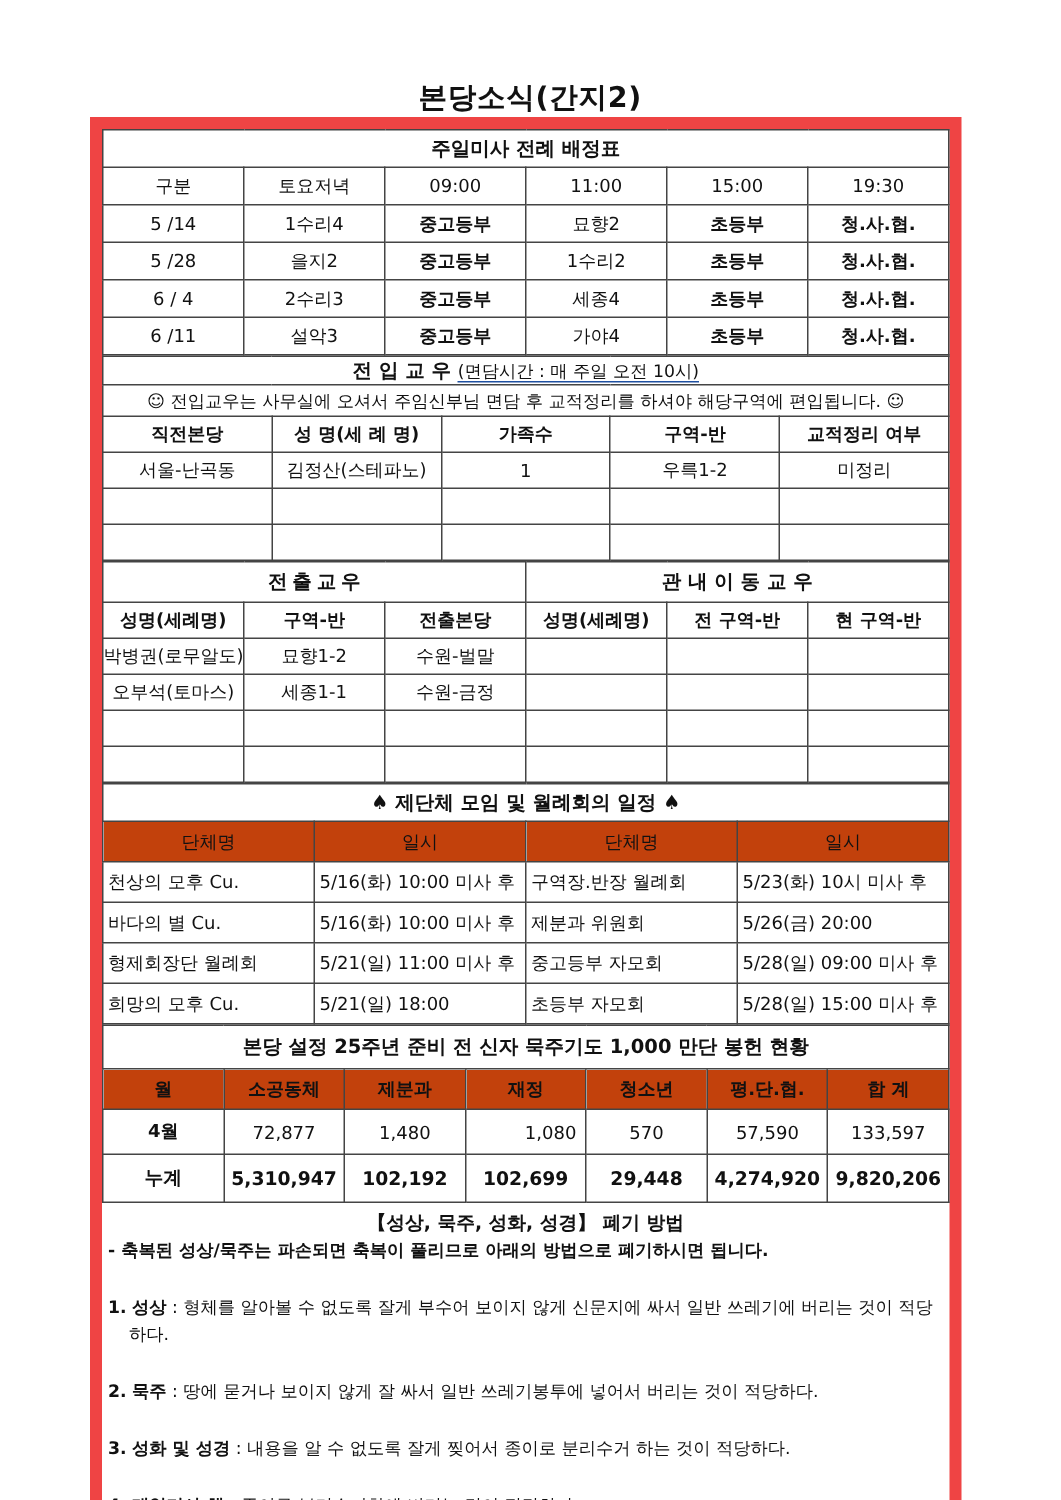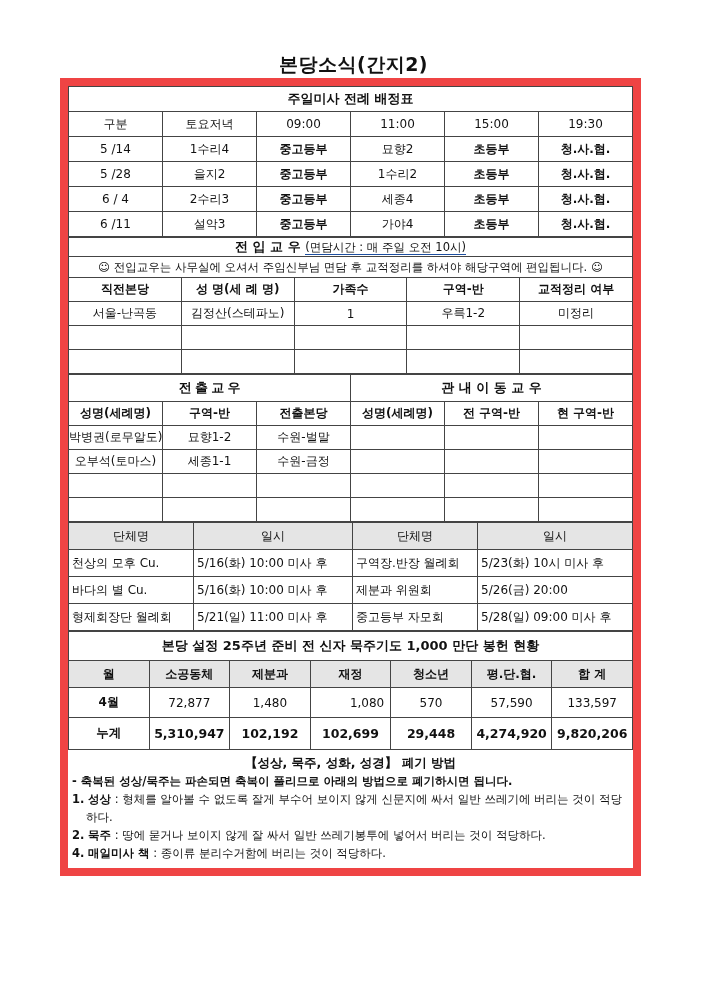--- a/index.html
+++ b/index.html
@@ -2,32 +2,32 @@
 <html><head>
 <meta charset="utf-8">
 <style>
   html, body { margin:0; padding:0; background:#ffffff; }
   body { width:707px; height:1000px; position:relative; font-family:"DejaVu Sans", sans-serif; color:#111; }
   .title { position:absolute; left:0; top:52px; width:707px; text-align:center; font-size:19px; font-weight:bold; letter-spacing:0.5px; }
   .sheet { position:absolute; left:60px; top:78px; width:581px; border:8px solid #ef4444; box-sizing:border-box; }
   table { border-collapse:collapse; width:100%; table-layout:fixed; }
   td, th { border:1px solid #444; font-size:12px; text-align:center; padding:0; height:23px; overflow:hidden; white-space:nowrap; font-weight:normal; }
   .bold { font-weight:bold; }
-  .gray { background:#e5e5e5; }
+  .gray { background:#c2410c; }
   .sec-title { font-weight:bold; font-size:13px; height:22px; }
   .left { text-align:left; padding-left:3px; }
   .mass td { height:24px; }
   .note { font-size:11.5px; height:20px; }
   .blue-u { border-bottom:1px solid #1e4fa0; }
   .sched td { height:26px; }
   .stat td { height:26px; }
   .stat .big { font-weight:bold; font-size:12.5px; }
   .disposal { padding:4px 4px 6px 4px; font-size:11.5px; line-height:18px; text-align:left; white-space:normal; }
   .disposal .t { text-align:center; font-weight:bold; font-size:12.5px; }
-  .dp-item { padding-left:14px; text-indent:-14px; }
+  .dp-item { padding-left:14px; text-indent:-14px;margin-top:20px; }
 </style>
 </head>
 <body>
 
 <div class="title">본당소식(간지2)</div>
 
 <div class="sheet">
 
   <table class="mass">
     <tbody>
@@ -163,20 +163,23 @@
           <td></td>
           <td></td>
           <td></td>
           <td></td>
         </tr>
   </tbody>
     </table>
 
   <table class="sched">
     <tbody>
+        <tr>
+          <td colspan="4" class="sec-title" style="height:24px;">♠ 제단체 모임 및 월례회의 일정 ♠</td>
+        </tr>
     <tr class="gray">
       <td style="width:22%;">단체명</td>
       <td style="width:28%;">일시</td>
       <td style="width:22%;">단체명</td>
       <td>일시</td>
     </tr>
     <tr>
       <td class="left">천상의 모후 Cu.</td>
       <td class="left">5/16(화) 10:00 미사 후</td>
       <td class="left">구역장.반장 월례회</td>
@@ -186,20 +189,26 @@
       <td class="left">바다의 별 Cu.</td>
       <td class="left">5/16(화) 10:00 미사 후</td>
       <td class="left">제분과 위원회</td>
       <td class="left">5/26(금) 20:00</td>
     </tr>
     <tr>
       <td class="left">형제회장단 월례회</td>
       <td class="left">5/21(일) 11:00 미사 후</td>
       <td class="left">중고등부 자모회</td>
       <td class="left">5/28(일) 09:00 미사 후</td>
+    </tr>
+    <tr>
+      <td class="left">희망의 모후 Cu.</td>
+      <td class="left">5/21(일) 18:00</td>
+      <td class="left">초등부 자모회</td>
+      <td class="left">5/28(일) 15:00 미사 후</td>
     </tr>
   </tbody>
     </table>
 
   <table class="stat">
     <tbody>
         <tr>
           <td colspan="7" class="sec-title" style="height:28px;">본당 설정 25주년 준비 전 신자 묵주기도 1,000 만단 봉헌 현황</td>
         </tr>
     <tr class="gray">
@@ -230,16 +239,17 @@
       <td class="big">9,820,206</td>
     </tr>
   </tbody>
     </table>
 
   <div class="disposal">
     <div class="t">【성상, 묵주, 성화, 성경】 폐기 방법</div>
     <div class="bold">- 축복된 성상/묵주는 파손되면 축복이 풀리므로 아래의 방법으로 폐기하시면 됩니다.</div>
     <div class="dp-item"><span class="bold">1.</span> <span class="bold">성상</span><span> : 형체를 알아볼 수 없도록 잘게 부수어 보이지 않게 신문지에 싸서 일반 쓰레기에 버리는 것이 적당하다.</span></div>
     <div class="dp-item"><span class="bold">2.</span> <span class="bold">묵주</span><span> : 땅에 묻거나 보이지 않게 잘 싸서 일반 쓰레기봉투에 넣어서 버리는 것이 적당하다.</span></div>
+    <div class="dp-item"><span class="bold">3.</span> <span class="bold">성화 및 성경</span><span> : 내용을 알 수 없도록 잘게 찢어서 종이로 분리수거 하는 것이 적당하다.</span></div>
     <div class="dp-item"><span class="bold">4.</span> <span class="bold">매일미사 책</span><span> : 종이류 분리수거함에 버리는 것이 적당하다.</span></div>
   </div>
 
 </div>
 
 </body></html>

